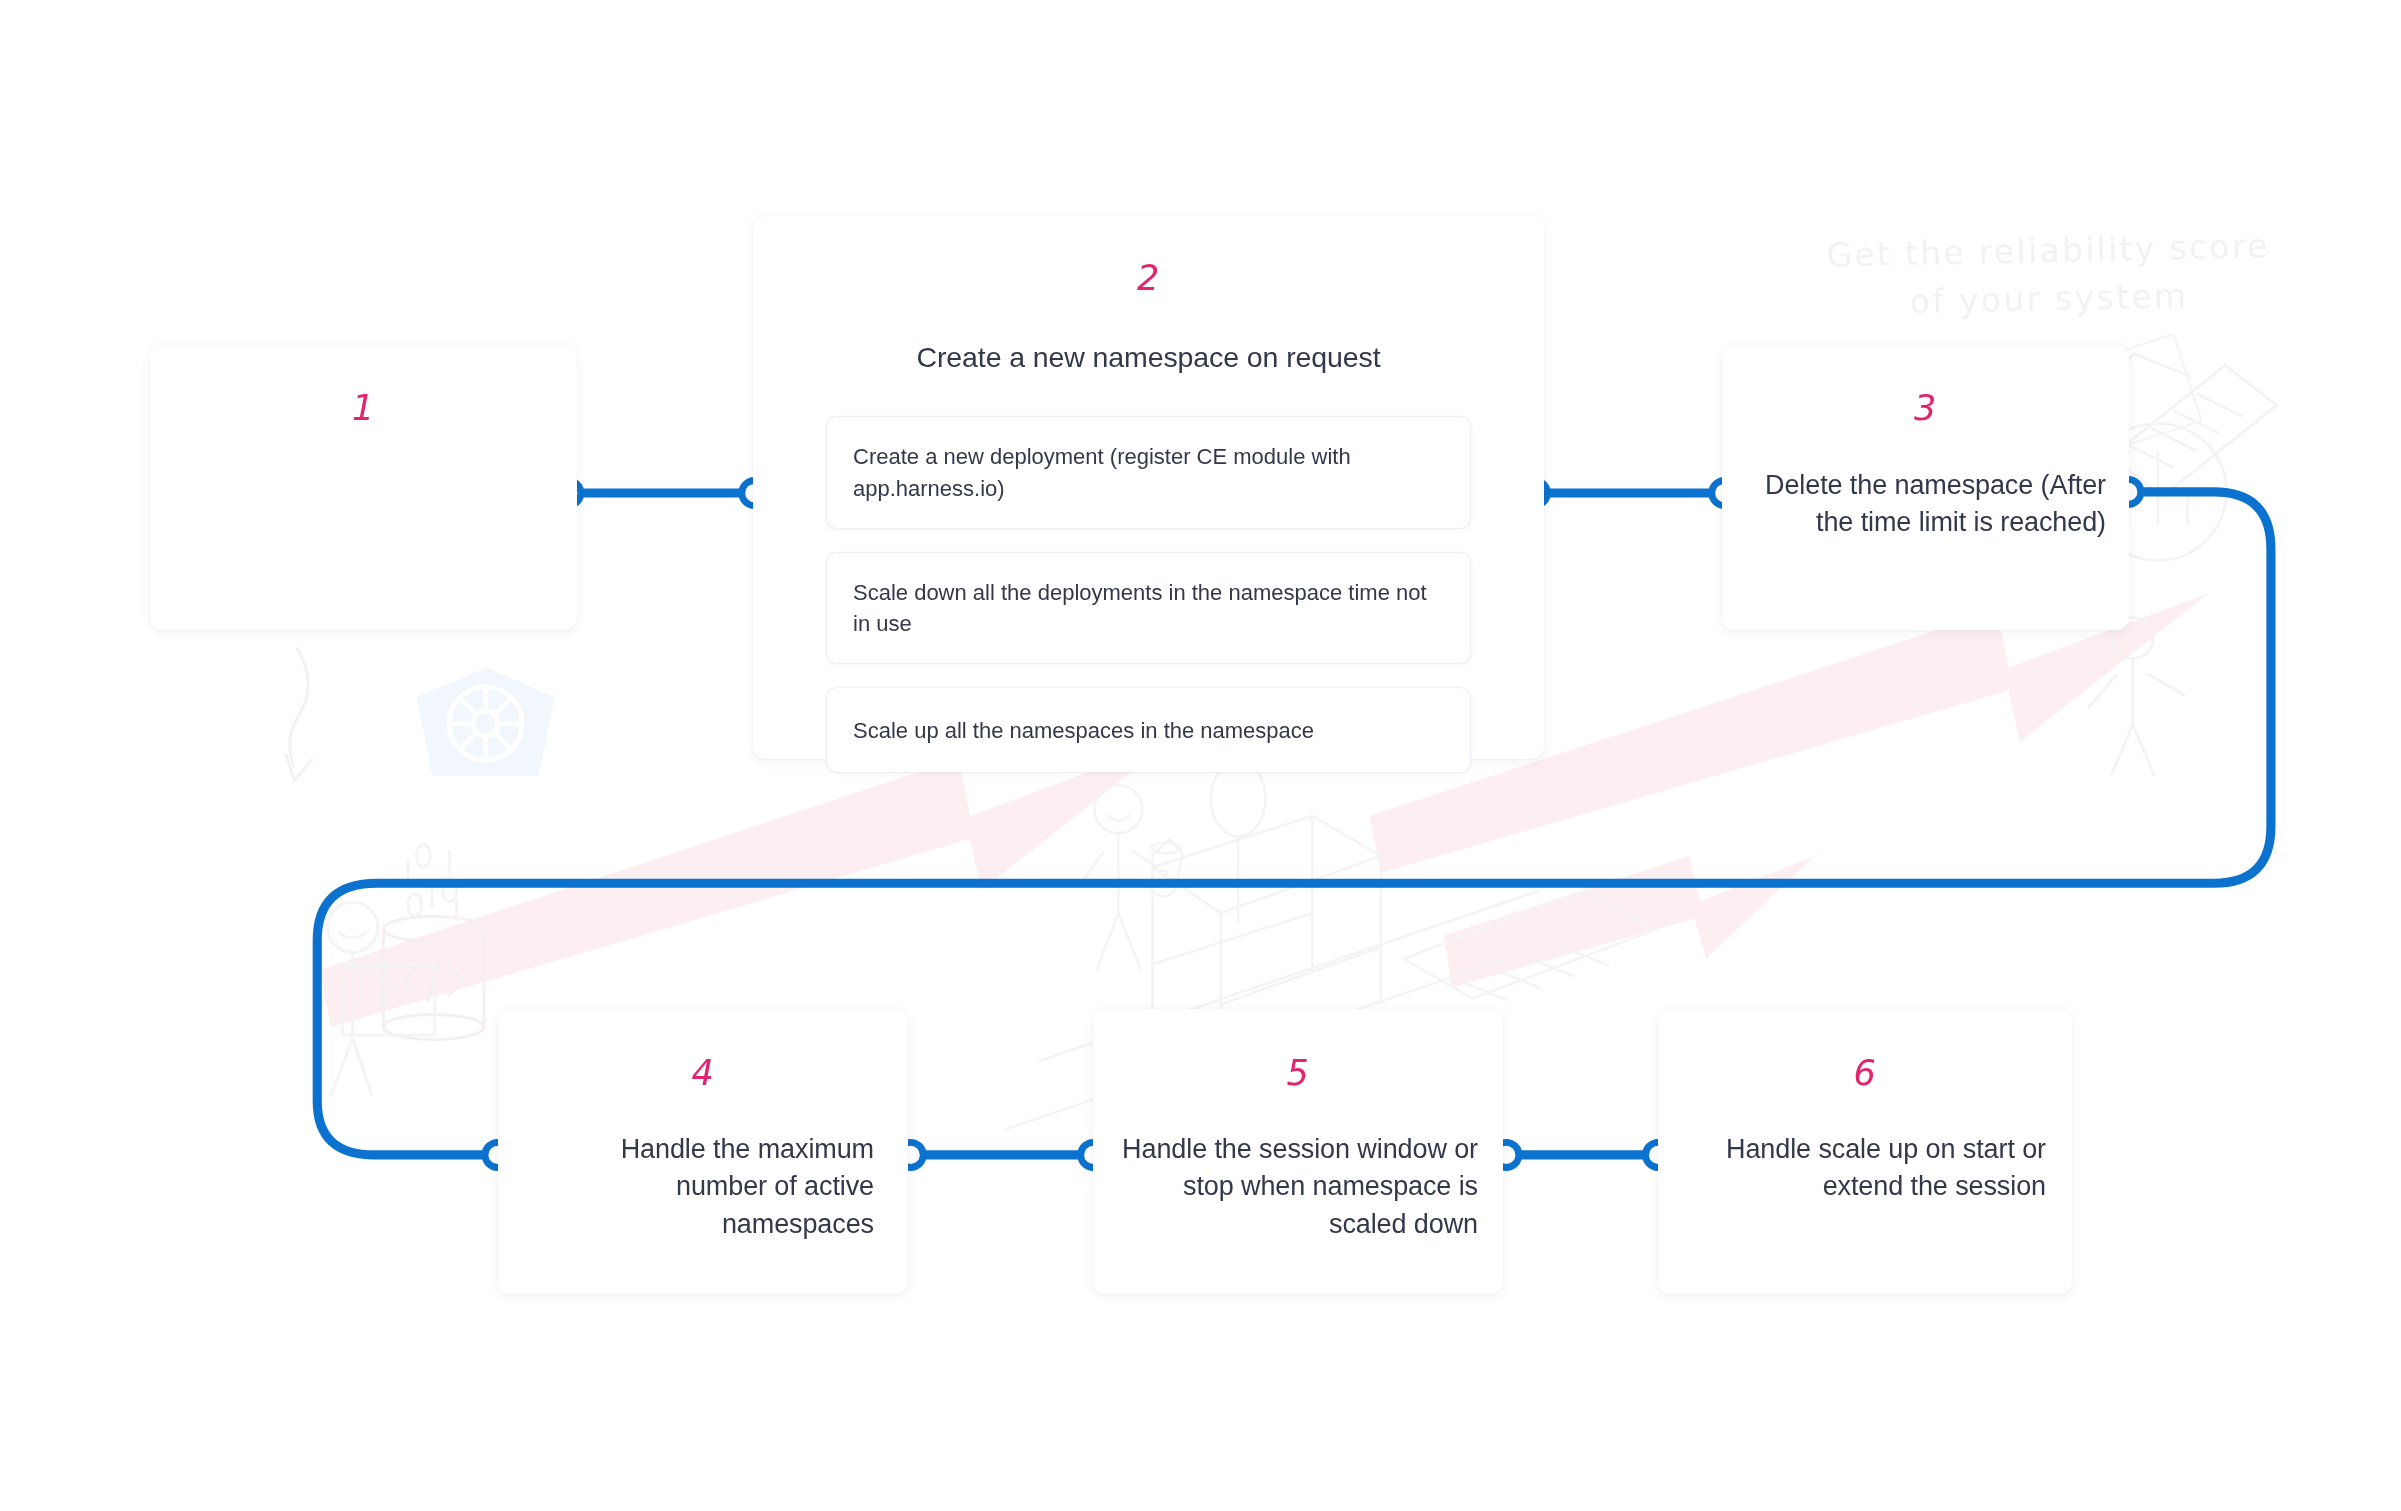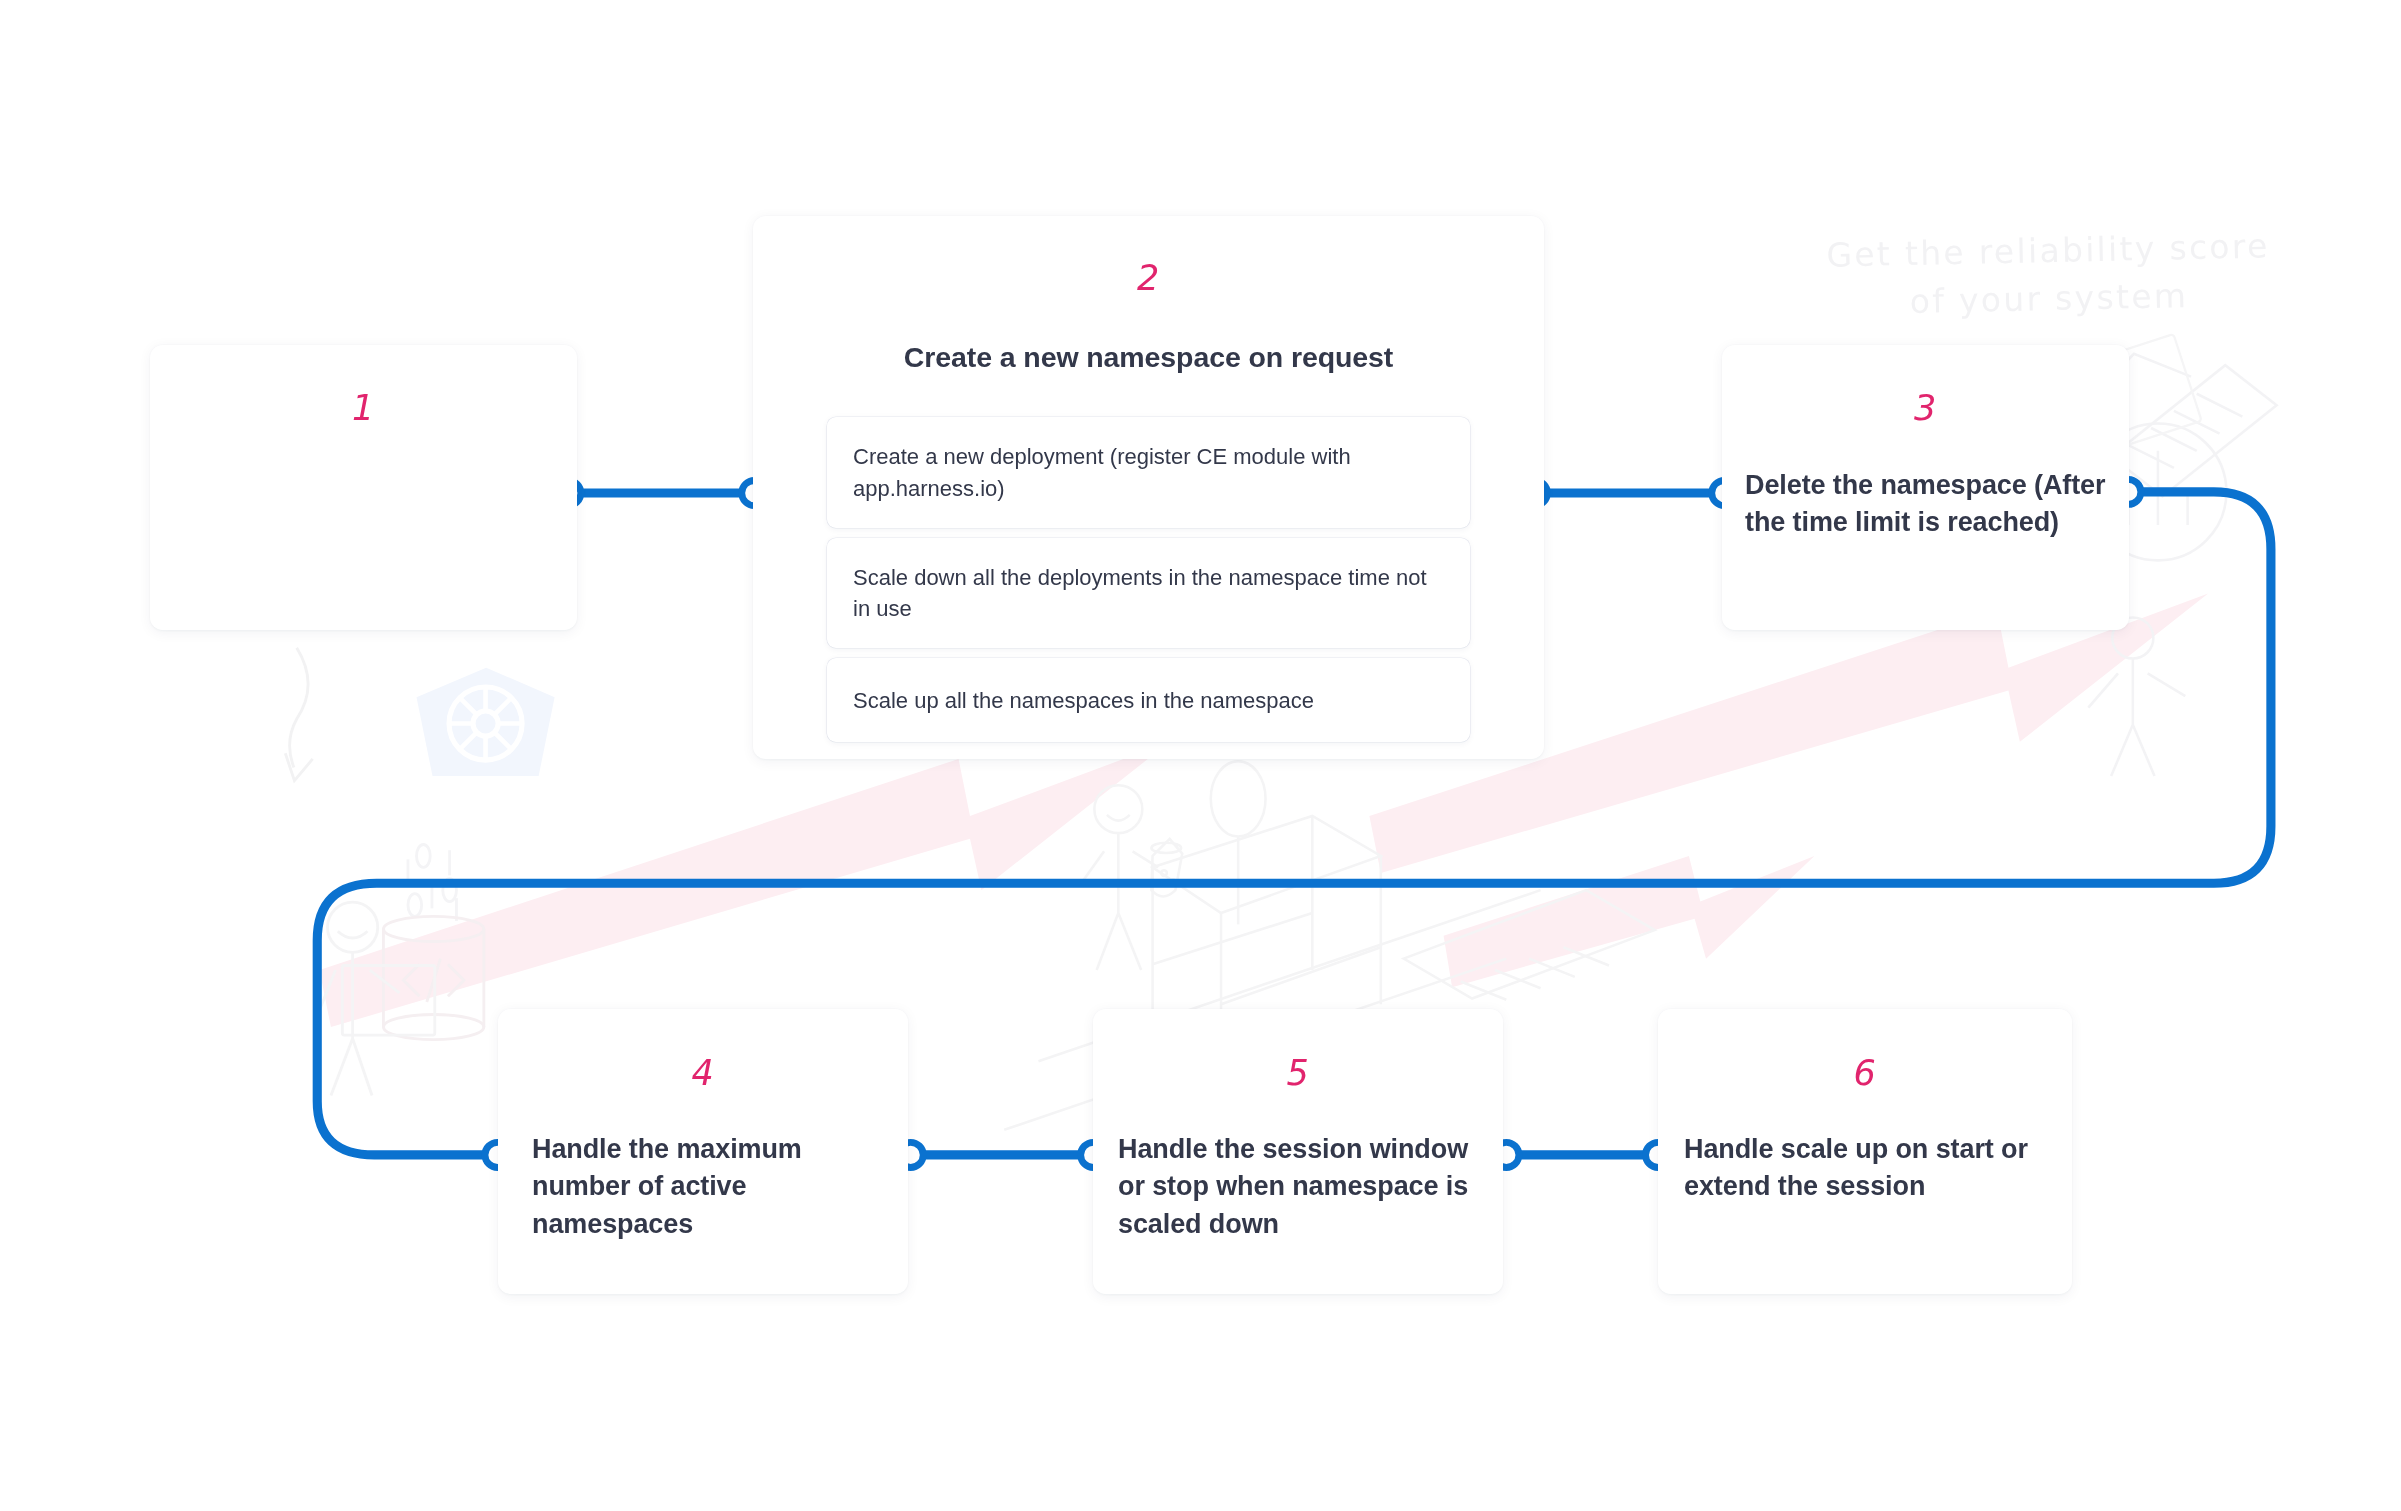--- a/index.html
+++ b/index.html
@@ -45,36 +45,36 @@
     color:#e1246d;
     font-family:"DejaVu Sans", sans-serif;
     font-size:35px;
     font-weight:400;
     line-height:1;
     font-style:italic;
     letter-spacing:0.6px;
   }
   .card-title {
     color:#33384a;
-    font-weight:bold;
+    font-weight:normal;
     font-size:27px;
     line-height:1.38;
-    text-align:left;
+    text-align:right;
     letter-spacing:-0.1px;
   }
 
   
   #card-1 { left:150px; top:345px; width:427px; height:285px; padding:46px 26px 0; }
   #card-1 .card-num { margin-bottom:41px; }
 
   
   #card-2 { left:753px; top:216px; width:791px; height:543px; padding:45px 74px 0; }
   #card-2 .card-num { margin-bottom:42px; }
   #card-2 .card-title { font-size:28.5px; margin-bottom:40px; }
-  .subitems { width:100%; display:flex; flex-direction:column; gap:10px; }
+  .subitems { width:100%; display:flex; flex-direction:column; gap:25px; }
   .subitem {
     background:#ffffff;
     border-radius:9px;
     box-shadow: 0 1.1px 6.8px rgba(24,39,75,0.05), 0 0 0 0.6px rgba(230,232,240,0.9);
     padding:24px 26px;
     color:#33384a;
     font-size:22px;
     line-height:1.42;
     text-align:left;
     min-height:84px;

